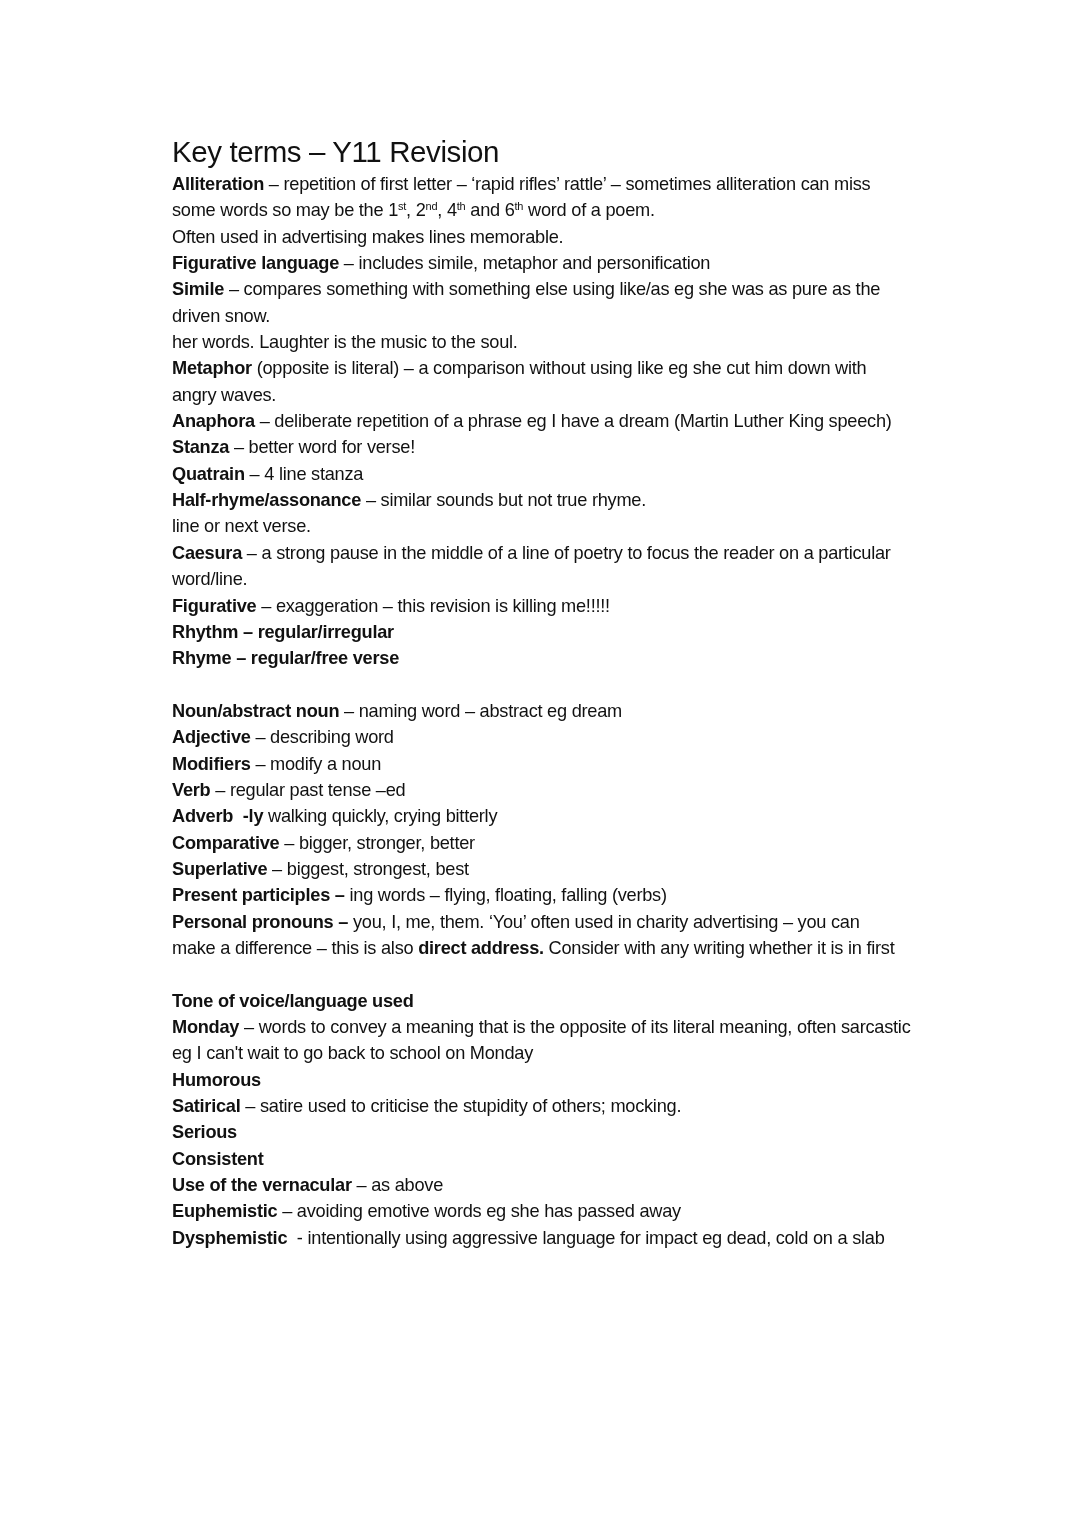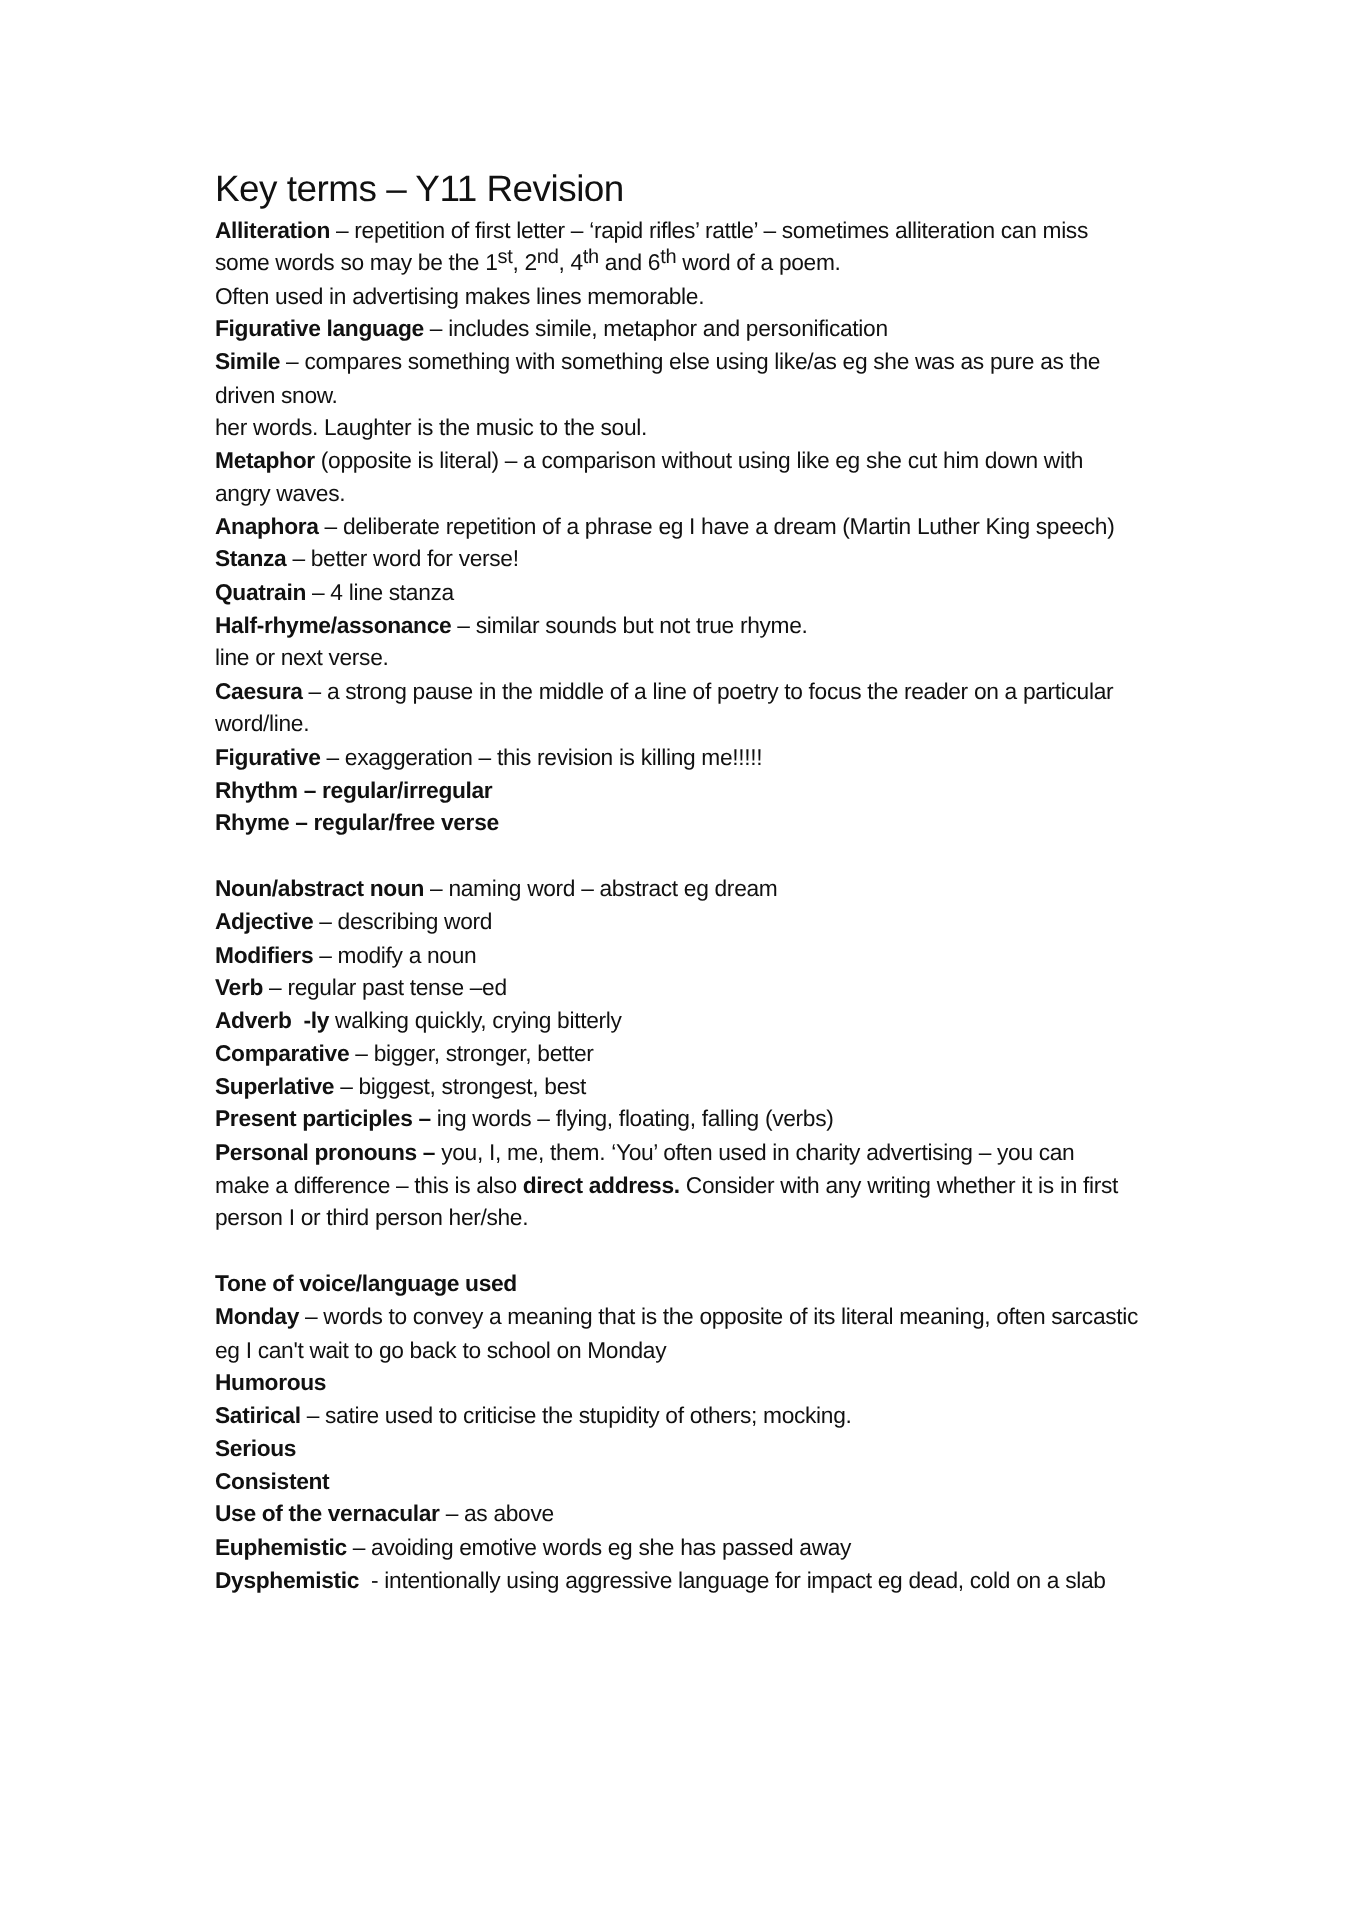--- a/index.html
+++ b/index.html
@@ -22,21 +22,21 @@
       letter-spacing: -0.4px;
     }
     .line {
       font-size: 18.2px;
       line-height: 26.35px;
       margin: 0;
       white-space: nowrap;
     }
     .line b { font-weight: bold; }
     .blank { height: 26.35px; }
-    sup { font-size: 16px; line-height: 0; vertical-align: 6px; }
+    sup { font-size: 11px; line-height: 0; vertical-align: 6px; }
   </style>
 </head>
 <body>
 
 <div class="page">
   <h1 class="title">Key terms – Y11 Revision</h1>
 
   <div>
     <p class="line"><b>Alliteration</b><span> – repetition of first letter – ‘rapid rifles’ rattle’ – sometimes alliteration can miss</span></p>
     <p class="line"><span>some words so may be the 1</span><sup>st</sup><span>, 2</span><sup>nd</sup><span>, 4</span><sup>th</sup><span> and 6</span><sup>th</sup><span> word of a poem.</span></p>
@@ -65,21 +65,20 @@
     <p class="line"><b>Noun/abstract noun</b><span> – naming word – abstract eg dream</span></p>
     <p class="line"><b>Adjective</b><span> – describing word</span></p>
     <p class="line"><b>Modifiers</b><span> – modify a noun</span></p>
     <p class="line"><b>Verb</b><span> – regular past tense –ed</span></p>
     <p class="line" style="white-space:pre"><b>Adverb  -ly</b><span> walking quickly, crying bitterly</span></p>
     <p class="line"><b>Comparative</b><span> – bigger, stronger, better</span></p>
     <p class="line"><b>Superlative</b><span> – biggest, strongest, best</span></p>
     <p class="line"><b>Present participles –</b><span> ing words – flying, floating, falling (verbs)</span></p>
     <p class="line"><b>Personal pronouns –</b><span> you, I, me, them. ‘You’ often used in charity advertising – you can</span></p>
     <p class="line"><span>make a difference – this is also </span><b>direct address.</b><span> Consider with any writing whether it is in first</span></p>
-    <p class="line"><span>person I or third person her/she.</span></p>
   </div>
 
   <div class="blank"></div>
 
   <div>
     <p class="line"><b>Tone of voice/language used</b></p>
     <p class="line"><b>Monday</b><span> – words to convey a meaning that is the opposite of its literal meaning, often sarcastic</span></p>
     <p class="line"><span>eg I can't wait to go back to school on Monday</span></p>
     <p class="line"><b>Humorous</b><span></span></p>
     <p class="line"><b>Satirical</b><span> – satire used to criticise the stupidity of others; mocking.</span></p>

